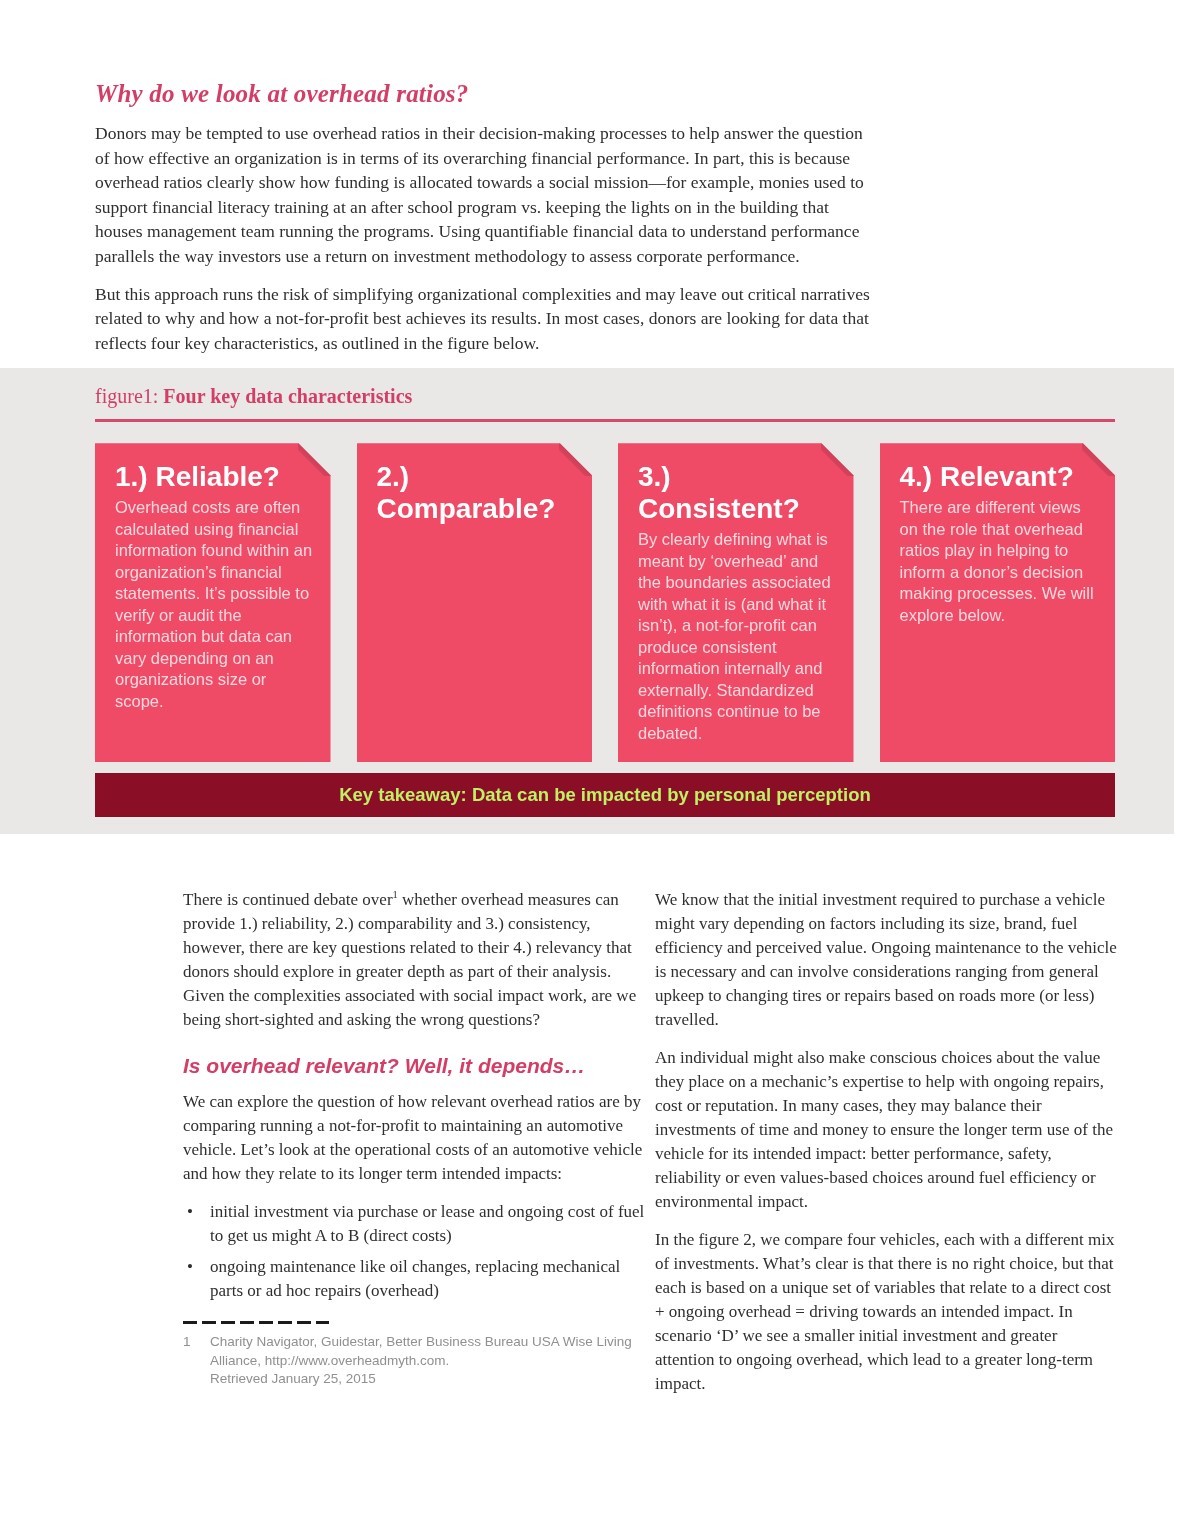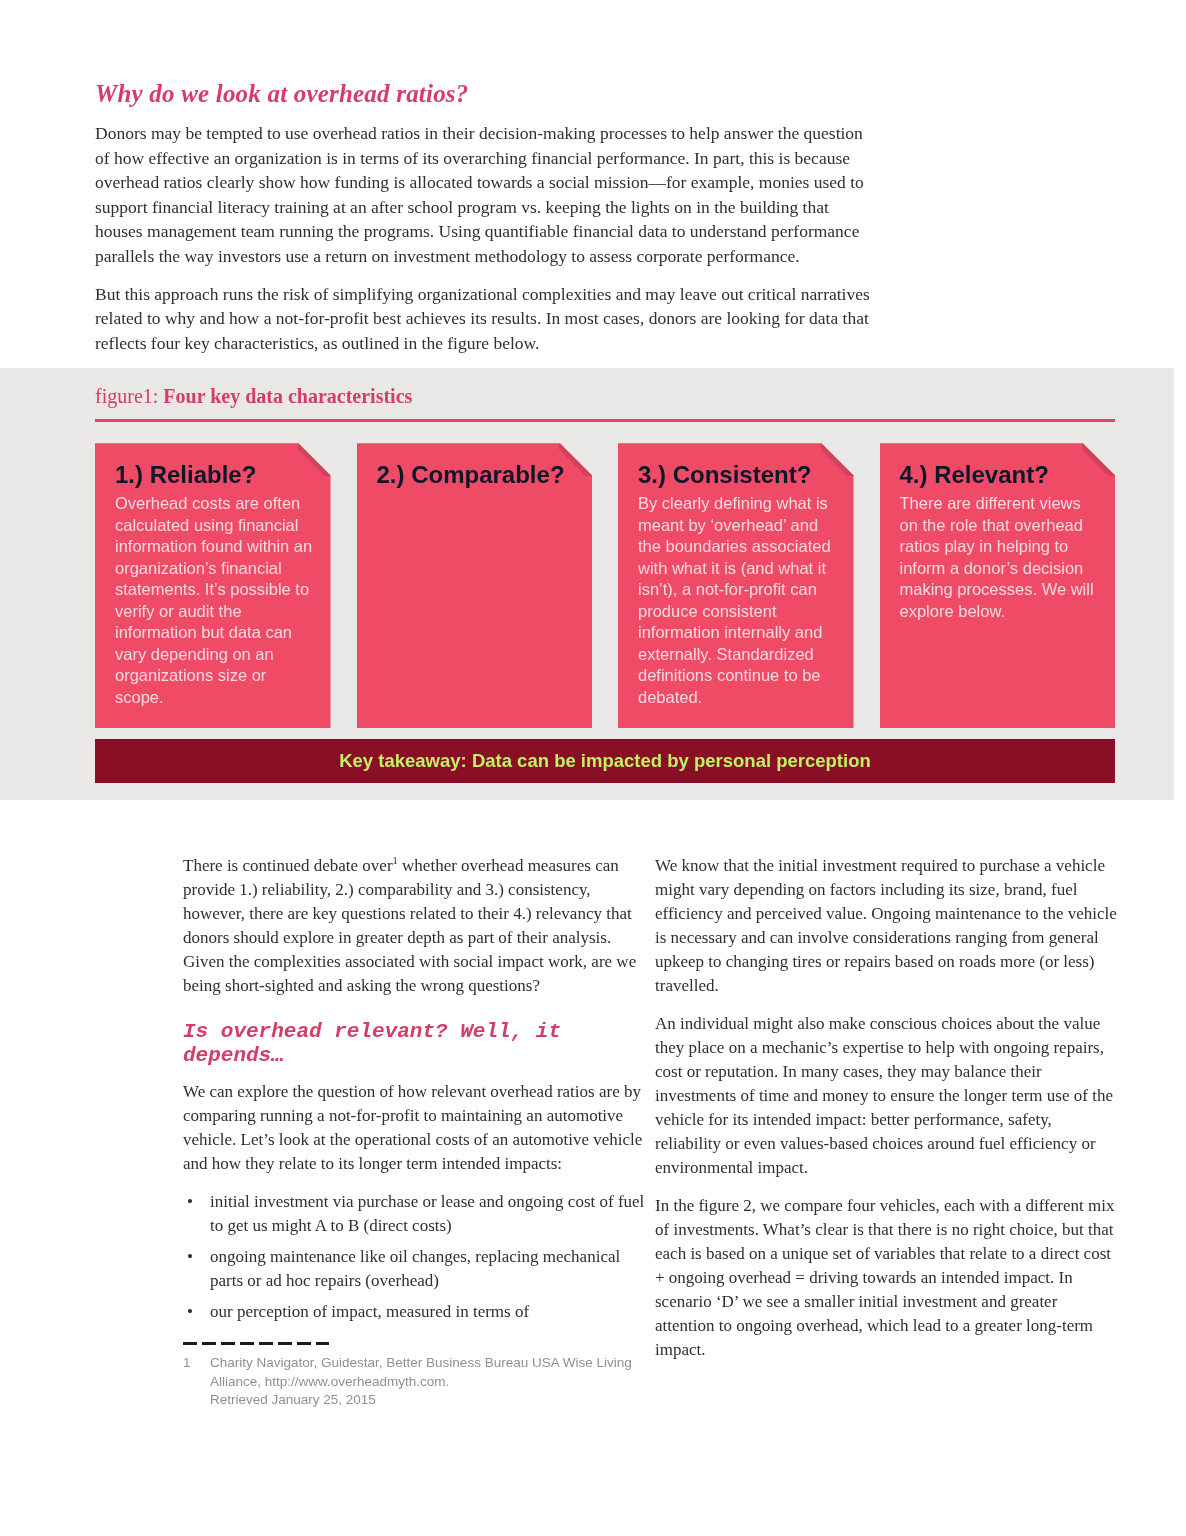--- a/index.html
+++ b/index.html
@@ -41,40 +41,40 @@
   .card{
     flex:1 1 0;min-height:249px;background:var(--card-bg);
     padding:18px 16px 18px 20px;position:relative;
     clip-path:polygon(0 0, calc(100% - 32px) 0, 100% 32px, 100% 100%, 0 100%);
     font-family:"Liberation Sans", sans-serif;
   }
   .card::after{
     content:"";position:absolute;top:0;right:0;width:33px;height:33px;
     background:linear-gradient(to bottom left, transparent 48%, rgba(0,0,0,0.14) 49%, rgba(0,0,0,0.10) 60%, transparent 61%);
   }
-  .card h3{margin:0 0 4px 0;font-size:24px;font-weight:bold;color:#0f172a;}
+  .card h3{margin:0 0 4px 0;font-size:28px;font-weight:bold;color:#ffffff;}
   .card p{margin:0;font-size:16.5px;line-height:21.5px;color:var(--card-text);}
 
   .takeaway{
     margin-top:11px;height:44px;background:var(--takeaway-bg);
     display:flex;align-items:center;justify-content:center;
     font-family:"Liberation Sans", sans-serif;font-size:18.5px;font-weight:bold;color:#bef264;
   }
 
   
   .columns{display:flex;gap:10px;margin-top:54px;padding-left:183px;}
   .col{font-size:17px;line-height:24px;}
   .col-left{width:462px;}
   .col-right{width:466px;}
   .col p{margin:0 0 14px 0;}
   sup{font-size:0.62em;line-height:0;}
 
   .col-left h2{
     margin:22px 0 12px 0;font-size:21px;font-weight:bold;font-style:italic;
-    color:var(--accent-pink);font-family:Liberation Mono, monospace;
+    color:var(--accent-pink);font-family:Liberation Sans, sans-serif;
   }
   .bullets{list-style:none;margin:0;padding:0;}
   .bullets li{position:relative;padding-left:27px;margin-bottom:7px;}
   .bullets li::before{content:"\2022";position:absolute;left:4px;top:0;}
 
   .foot-rule{
     margin-top:18px;width:146px;height:3px;
     background:repeating-linear-gradient(90deg,#1b1b1b 0 14px, transparent 14px 19px);
   }
   .footnote{
@@ -131,21 +131,20 @@
     <div class="col col-left">
       <p><span>There is continued debate over</span><sup>1</sup><span> whether overhead measures can provide 1.) reliability, 2.) comparability and 3.) consistency, however, there are key questions related to their 4.) relevancy that donors should explore in greater depth as part of their analysis. Given the complexities associated with social impact work, are we being short-sighted and asking the wrong questions?</span></p>
 
       <h2>Is overhead relevant? Well, it depends…</h2>
 
       <p>We can explore the question of how relevant overhead ratios are by comparing running a not-for-profit to maintaining an automotive vehicle. Let’s look at the operational costs of an automotive vehicle and how they relate to its longer term intended impacts:</p>
 
       <ul class="bullets">
         <li>initial investment via purchase or lease and ongoing cost of fuel to get us might A to B (direct costs)</li>
         <li>ongoing maintenance like oil changes, replacing mechanical parts or ad hoc repairs (overhead)</li>
-        <li>our perception of impact, measured in terms of</li>
       </ul>
 
       <div class="foot-rule"></div>
       <div class="footnote">
         <span class="fn-num">1</span>
         <span class="fn-body">
           <div>Charity Navigator, Guidestar, Better Business Bureau USA Wise Living Alliance, http://www.overheadmyth.com.</div>
           <div>Retrieved January 25, 2015</div>
         </span>
       </div>

